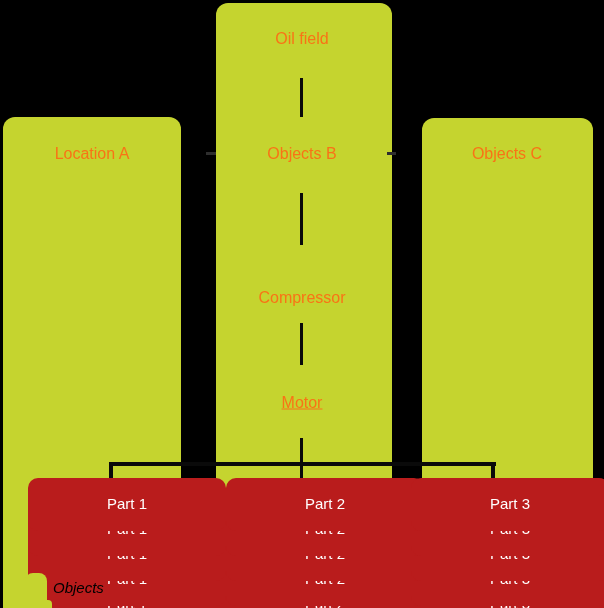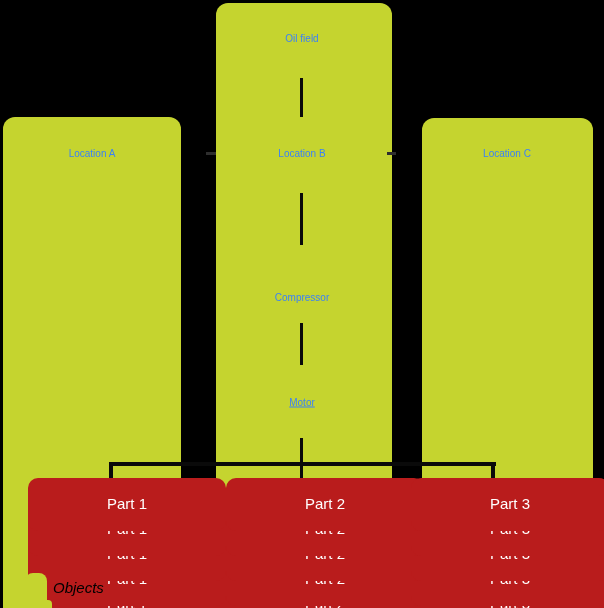--- a/index.html
+++ b/index.html
@@ -2,21 +2,21 @@
 <html><head>
 <meta charset="utf-8">
 <style>
   html,body{margin:0;padding:0;background:#000;}
   #stage{position:relative;width:604px;height:608px;overflow:hidden;
          background:#000;font-family:"Liberation Sans",sans-serif;}
   .col{position:absolute;background:#c5d42f;border-radius:12px;z-index:1;}
   #col-a{left:3px;top:117px;width:178px;height:520px;}
   #col-b{left:216px;top:3px;width:176px;height:630px;}
   #col-c{left:422px;top:118px;width:171px;height:520px;}
-  .nlabel{position:absolute;color:#3b82f6;font-size:10px;line-height:15px;
+  .nlabel{position:absolute;color:#f97316;font-size:16px;line-height:15px;
           transform:translate(-50%,-50%);white-space:nowrap;z-index:7;}
   .vline{position:absolute;left:299.5px;width:3.5px;background:#0a0a0a;z-index:6;}
   #v1{top:78px;height:39px;}
   #v2{top:193px;height:52px;}
   #v3{top:323px;height:42px;}
   #v4{top:438px;height:40px;}
   #branch{position:absolute;left:109px;top:462px;width:387px;height:4px;
           background:#0a0a0a;z-index:6;}
   .drop{position:absolute;top:462px;height:16px;width:4px;background:#0a0a0a;z-index:6;}
   #drop-l{left:109px;} #drop-r{left:491px;}
@@ -58,22 +58,22 @@
   <div class="nub" id="nub-r"></div>
 
   <div class="tick" id="t1"></div>
   <div class="tick" id="t2"></div>
   <div class="tick" id="t3"></div>
   <div class="tick" id="t4"></div>
   <div class="tick" id="t5"></div>
 
   <div class="nlabel" style="left:302px;top:38px;">Oil field</div>
   <div class="nlabel" style="left:92px;top:153px;">Location A</div>
-  <div class="nlabel" style="left:302px;top:153px;">Location B</div>
-  <div class="nlabel" style="left:507px;top:153px;">Location C</div>
+  <div class="nlabel" style="left:302px;top:153px;">Objects B</div>
+  <div class="nlabel" style="left:507px;top:153px;">Objects C</div>
   <div class="nlabel" style="left:302px;top:297px;">Compressor</div>
   <div class="nlabel" style="left:302px;top:402px;text-decoration:underline;">Motor</div>
 
   <div class="card s1 c0">
       <span>Part 1</span>
     </div>
   <div class="card s1 c1">
       <span>Part 1</span>
     </div>
   <div class="card s1 c2">

